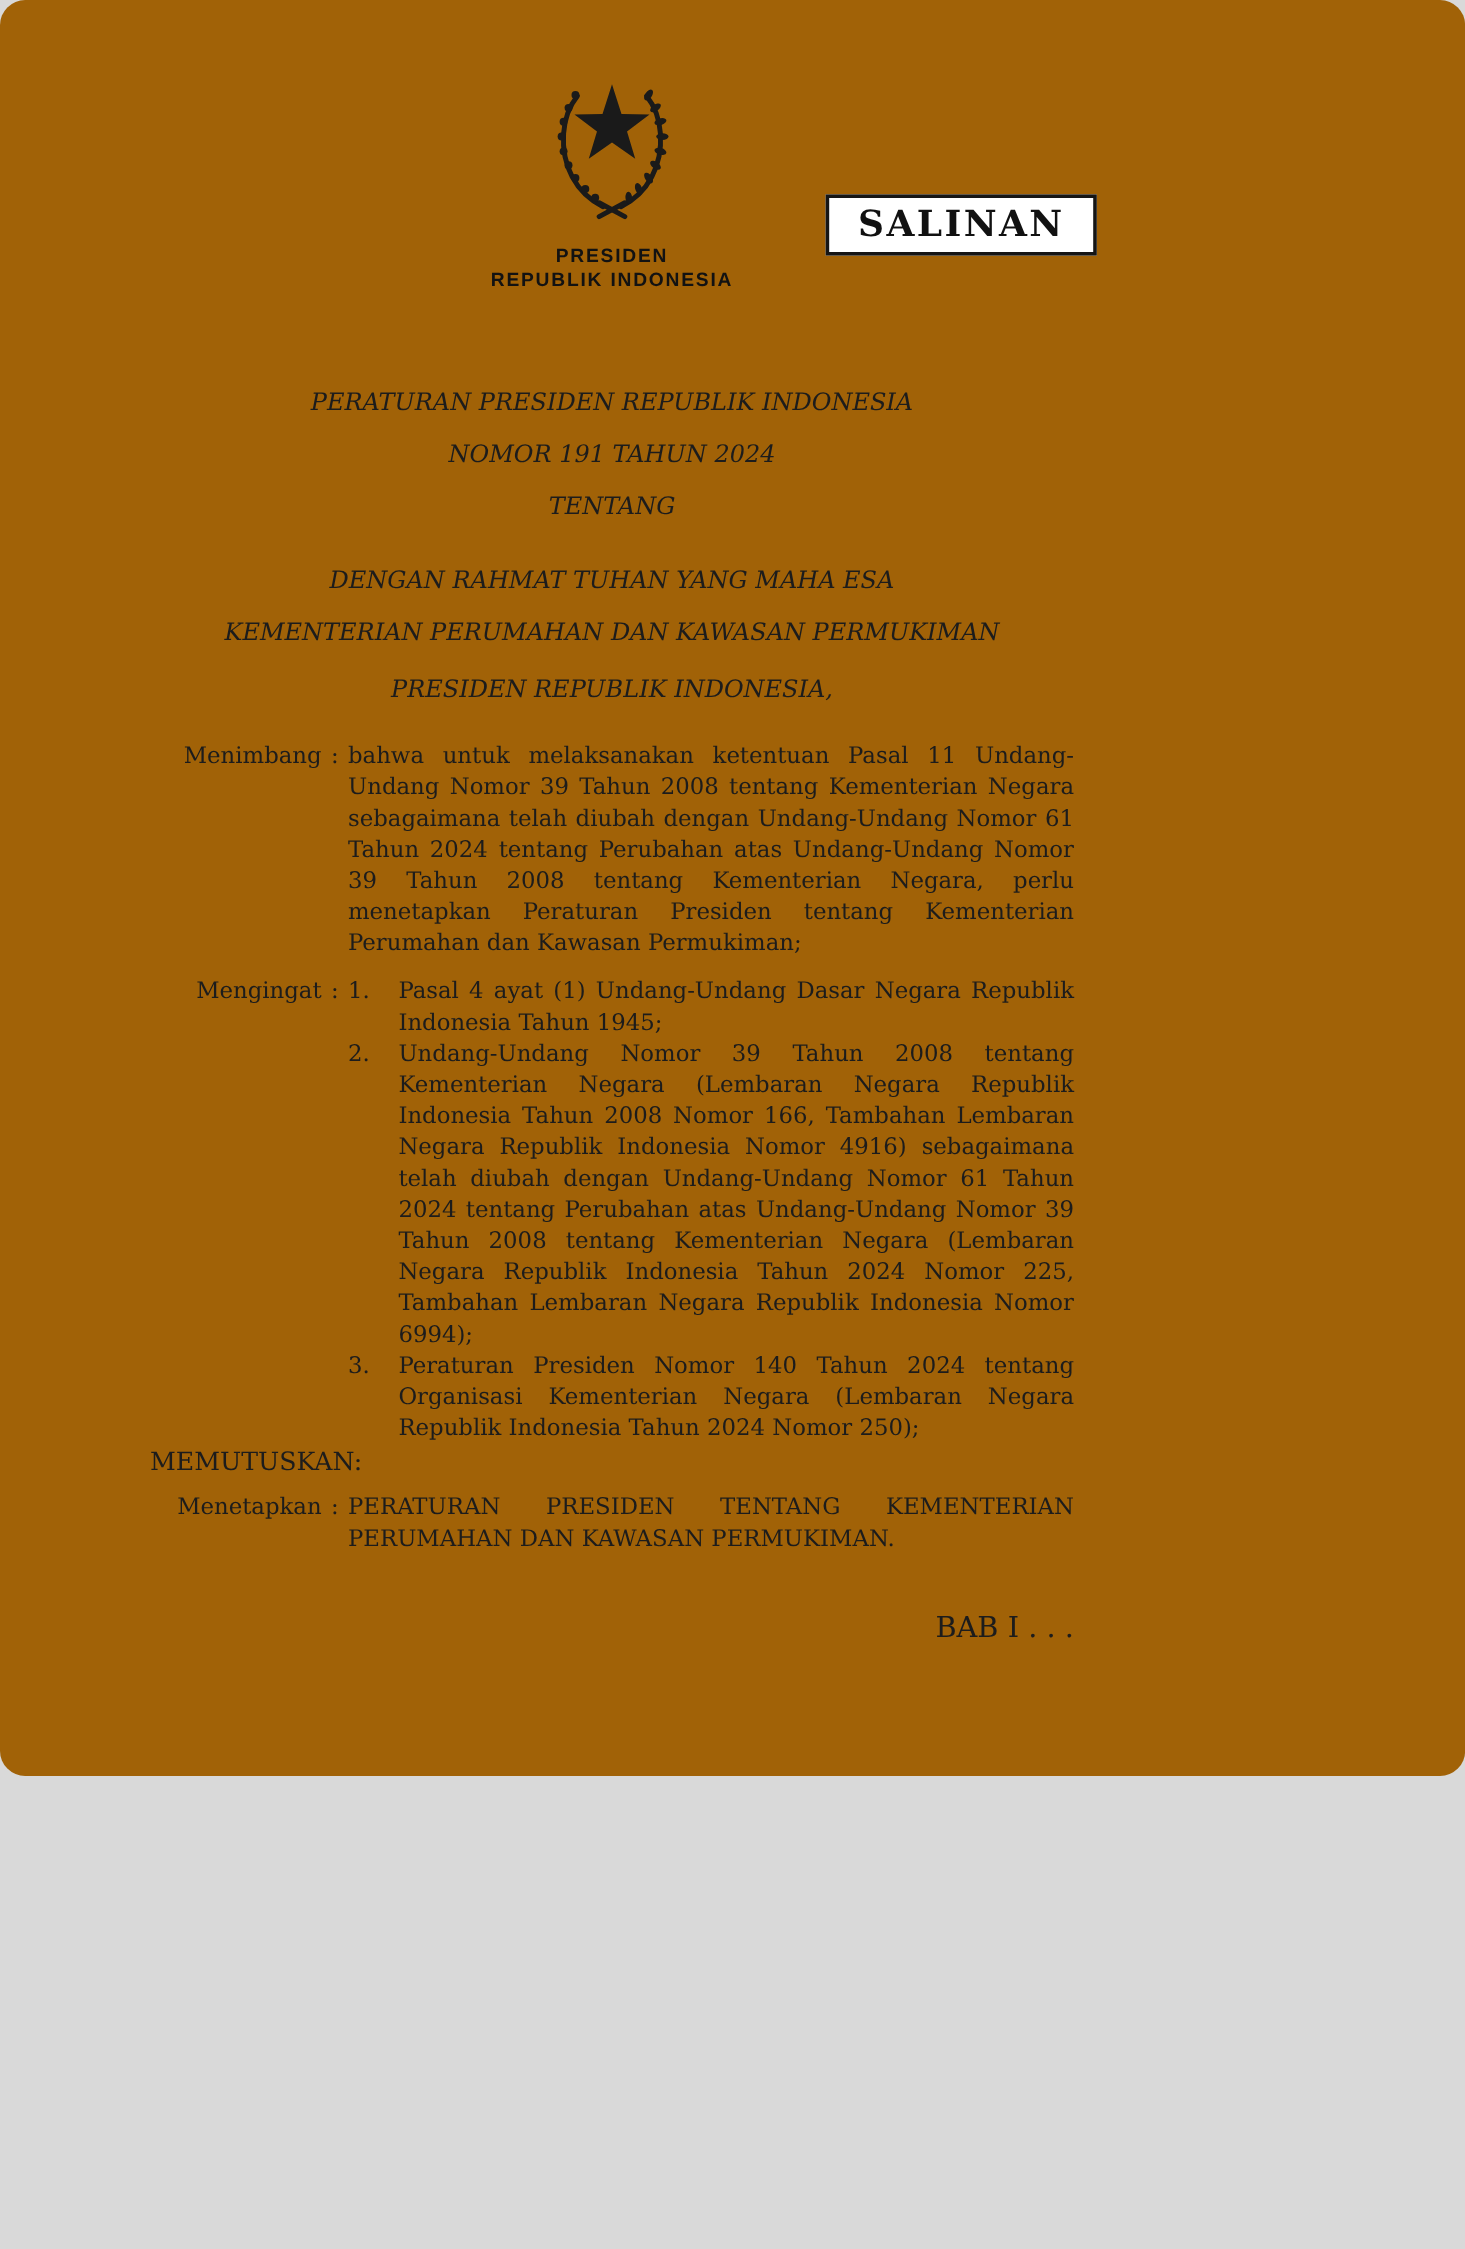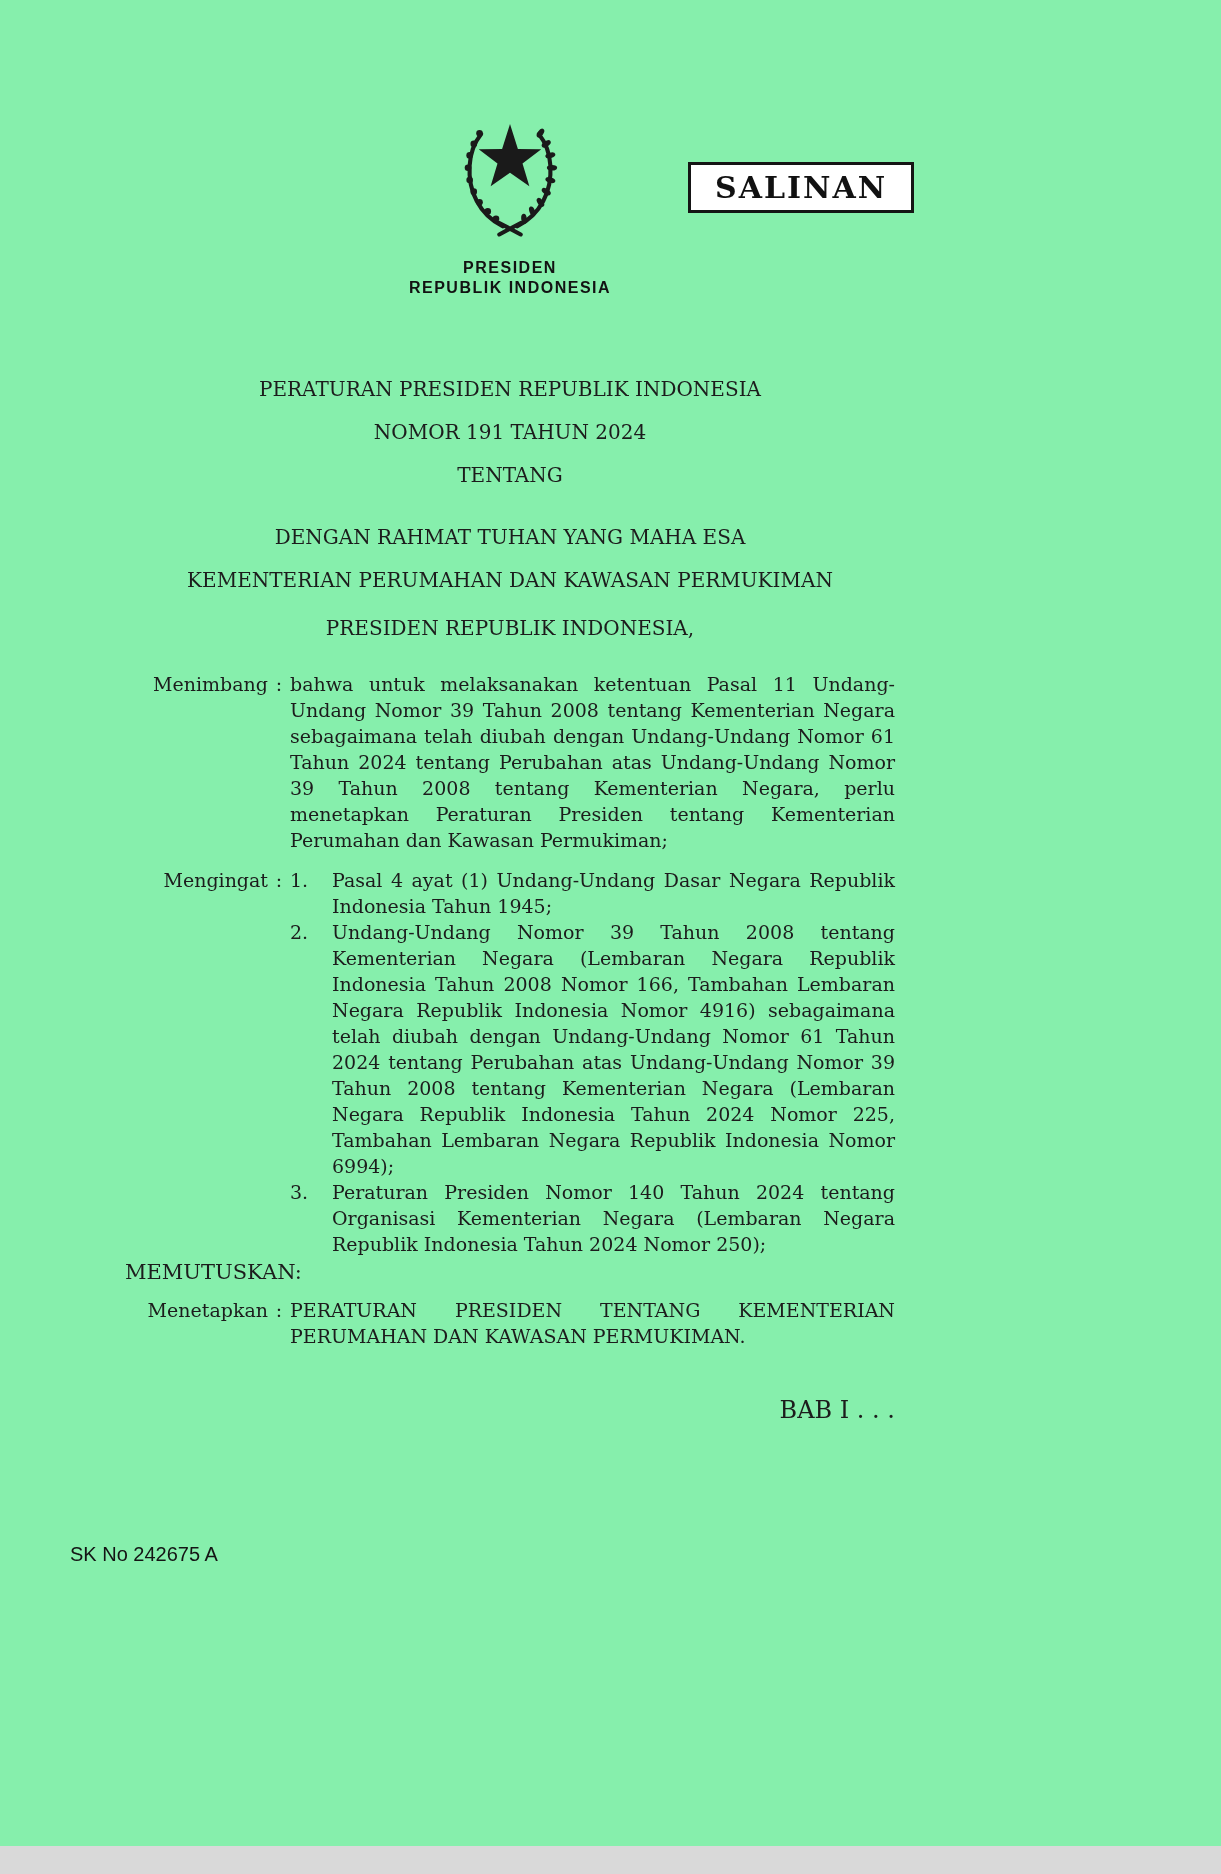--- a/index.html
+++ b/index.html
@@ -1,24 +1,25 @@
 <!DOCTYPE html>
 <html><head>
 <meta charset="utf-8">
 <style>
   html, body { margin: 0; padding: 0; background: #d9d9d9; }
   .page {
     position: relative;
     width: 1221px;
-    height: 1846px;
+    height: 1480px;
     margin: 0 auto;
-    background: #86efac;
+    background: #a16207;
     color: #1c1c1c;
     font-family: "DejaVu Serif", "Liberation Serif", serif;
     overflow: hidden;
+    border-radius: 21px;
   }
   .salinan-box {
     position: absolute;
     left: 688px;
     top: 162px;
     border: 3px solid #151515;
     padding: 5px 24px;
     background: #ffffff;
   }
   .salinan-label {
@@ -26,33 +27,33 @@
     font-weight: bold;
     letter-spacing: 2px;
     color: #111111;
   }
   .content {
     position: absolute;
     left: 125px;
     top: 0;
     width: 770px;
   }
-  .letterhead { padding-top: 106px; text-align: center; }
+  .letterhead { padding-top: 52px; text-align: center; }
   .emblem { display: block; margin: 0 auto; width: 124px; height: 140px; }
   .org1, .org2 {
     font-family: "Liberation Sans", sans-serif;
     font-weight: bold;
     letter-spacing: 1.5px;
     font-size: 16px;
     line-height: 20px;
     color: #121212;
   }
   .org1 { margin-top: 12px; }
   .title-block { margin-top: 78px; text-align: center; font-size: 20px; }
-  .tline { line-height: 26px; margin-bottom: 17px; }
+  .tline { line-height: 26px; margin-bottom: 17px; font-style: italic; }
   .invocation { margin-top: 36px; }
   .authority { margin-top: 22px; }
   .para {
     display: grid;
     grid-template-columns: 143px 22px 605px;
     font-size: 19px;
     line-height: 26px;
   }
   .menimbang { margin-top: 30px; }
   .mengingat { margin-top: 14px; }

